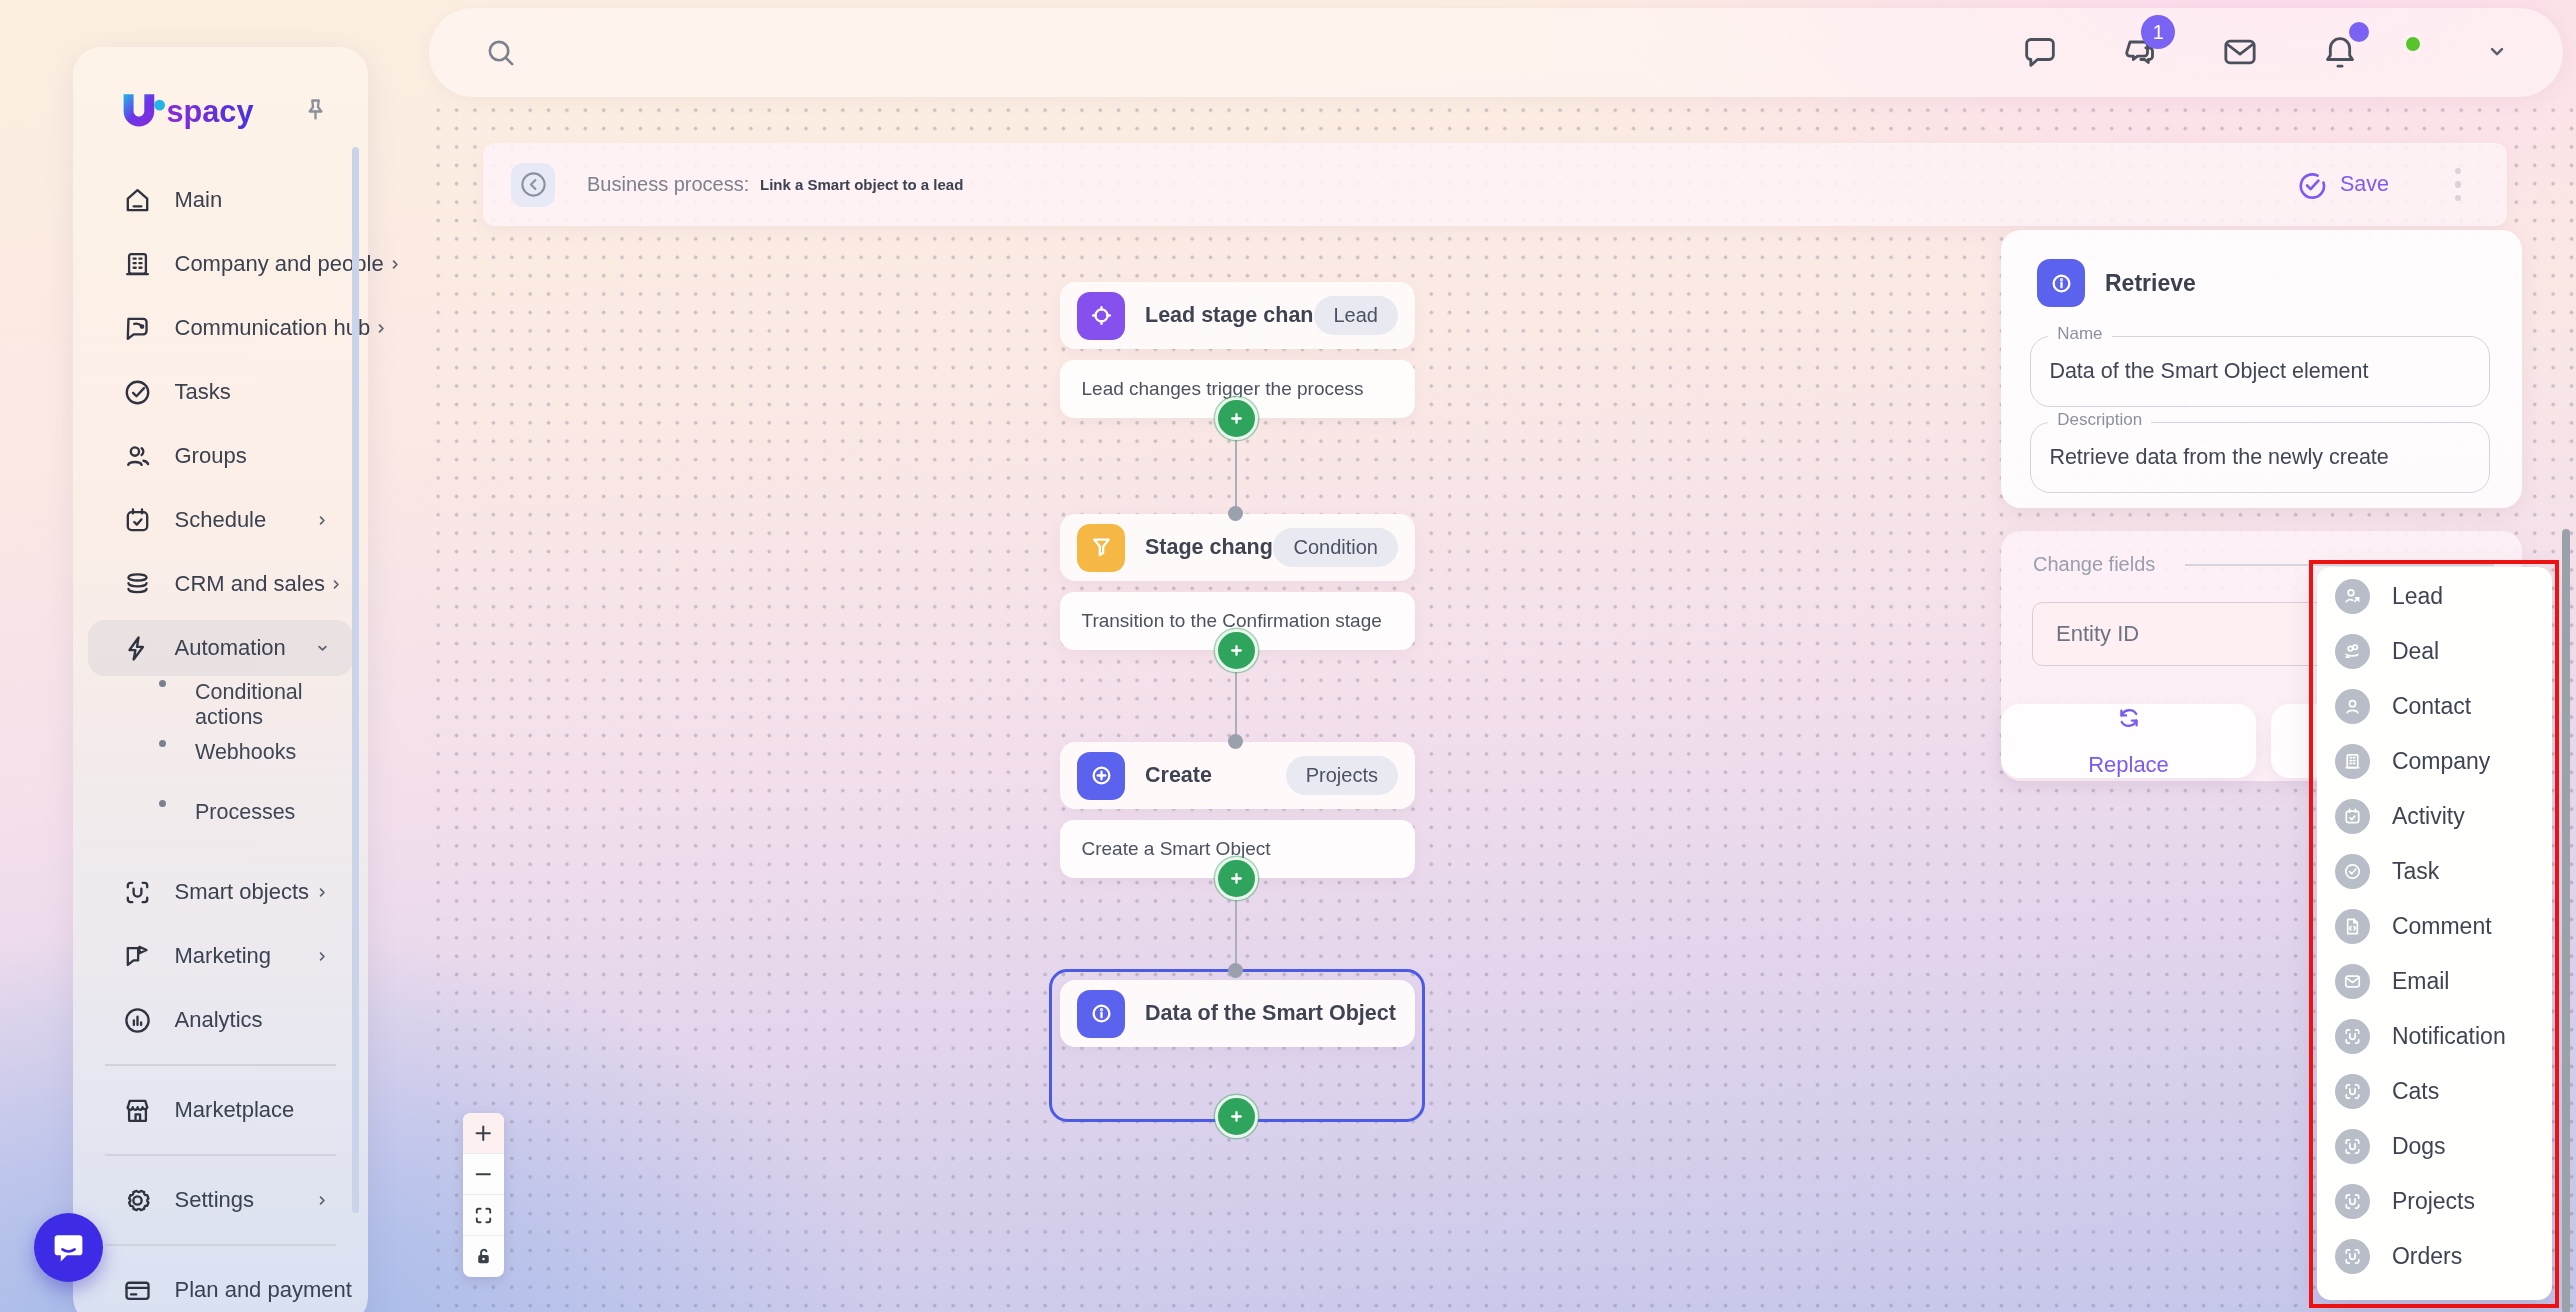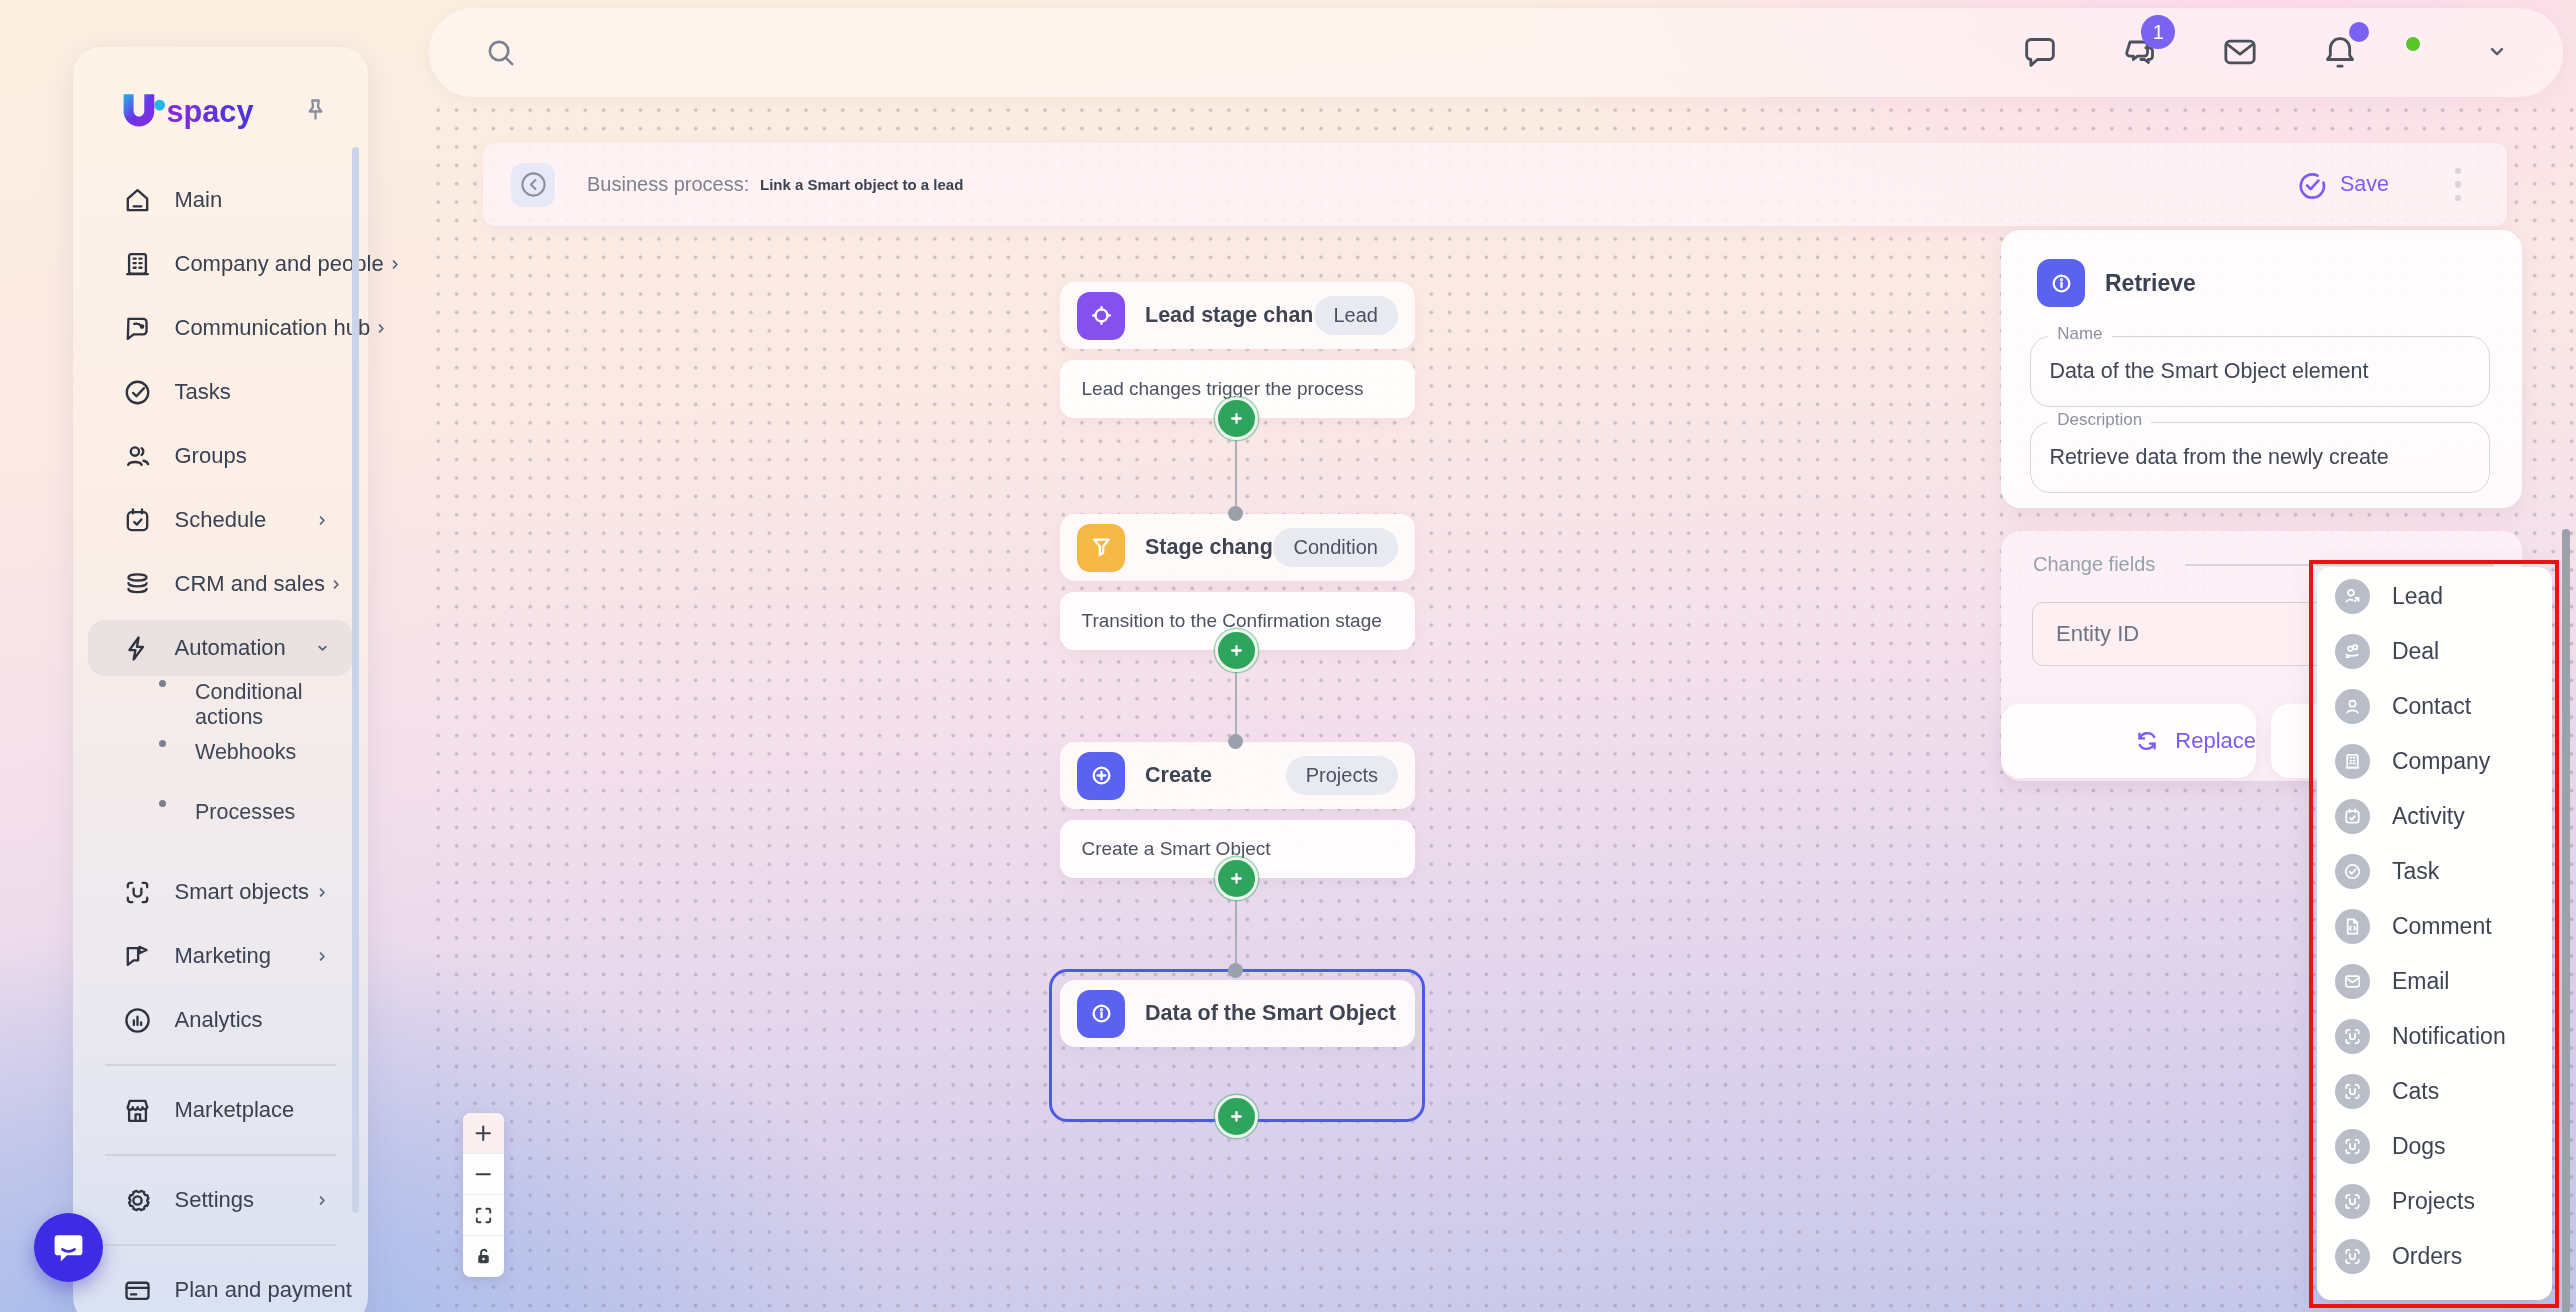--- a/index.html
+++ b/index.html
@@ -104,21 +104,21 @@
   .cf-legend { position:absolute; left:32px; top:21.5px; font-size:20px; color:#99a0ad; }
   .cf-line { position:absolute; left:184px; right:28px; top:33px; height:1.5px; background:#d6d4dc; }
   .entity-input { position:absolute; left:31px; top:71px; width:431px; height:64px; border:1.5px solid #d8cdd6;
     border-radius:10.7px; background:rgba(253,238,242,.9); }
   .entity-input input { width:100%; height:100%; border:none; background:transparent; outline:none;
     font-family:"Liberation Sans",sans-serif; font-size:22px; color:#5d6372; padding:0 23px; }
   .entity-input input::placeholder { color:#6d7382; opacity:1; }
 
   .replace-btn { position:absolute; left:2001px; top:704px; width:255px; height:74px; border-radius:18.4px;
     background:#fffdfe; box-shadow:0 4.6px 15.3px rgba(150,110,150,.10);
-    display:flex; align-items:center; justify-content:flex-end; gap:14px; color:#7a5af2; font-size:22px; }
+    display:flex; align-items:center; justify-content:space-between; gap:14px; color:#7a5af2; font-size:22px;flex-direction:column; }
   .ghost-btn { position:absolute; left:2271px; top:704px; width:251px; height:74px; border-radius:18.4px;
     background:#fffdfe; box-shadow:0 4.6px 15.3px rgba(150,110,150,.10); }
 
   
   .dd-frame { position:absolute; left:2309px; top:560px; width:250px; height:748px; border:4.6px solid #ee1111; z-index:20; }
   .dd-panel { position:absolute; left:2317px; top:567px; width:235px; height:733px; border-radius:14px;
     background:#fffffe; box-shadow:0 10.7px 31px rgba(90,70,120,.18); z-index:19; padding-top:1.5px; }
   .dd-item { height:55px; display:flex; align-items:center; padding-left:18.4px; }
   .dd-ic { width:35px; height:35px; border-radius:50%; background:#b8bdc7; display:flex; align-items:center; justify-content:center; color:#fff; flex:0 0 35px; }
   .dd-label { margin-left:21.5px; font-size:23px; color:#3e4452; }

